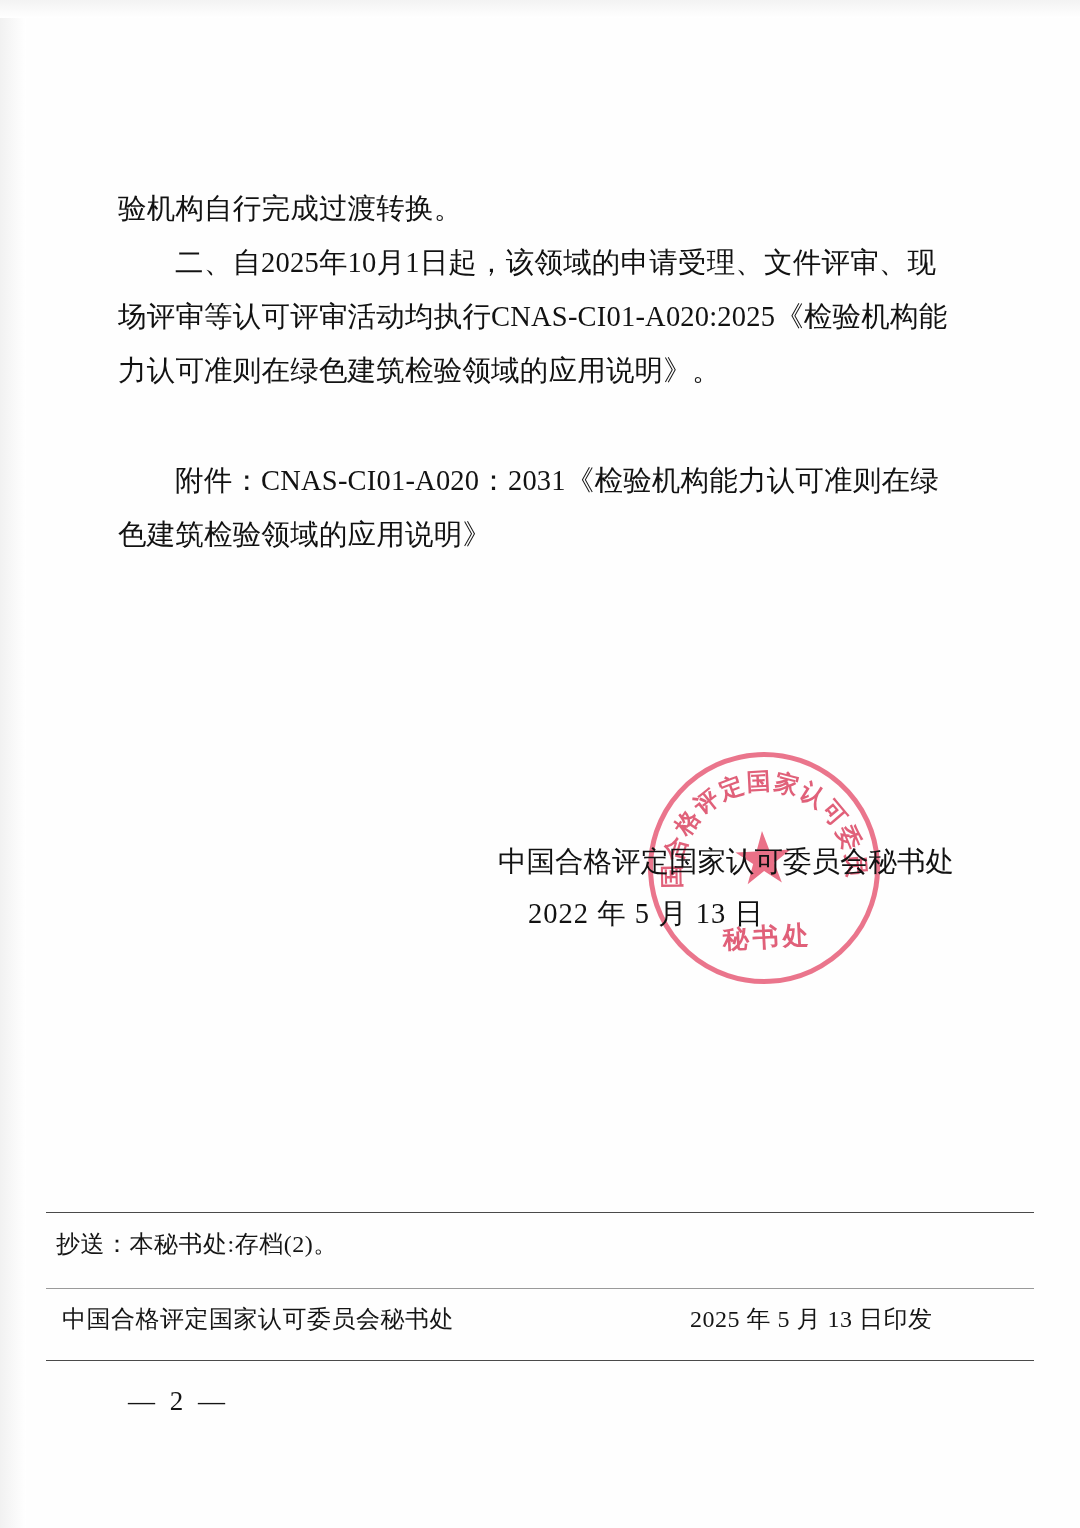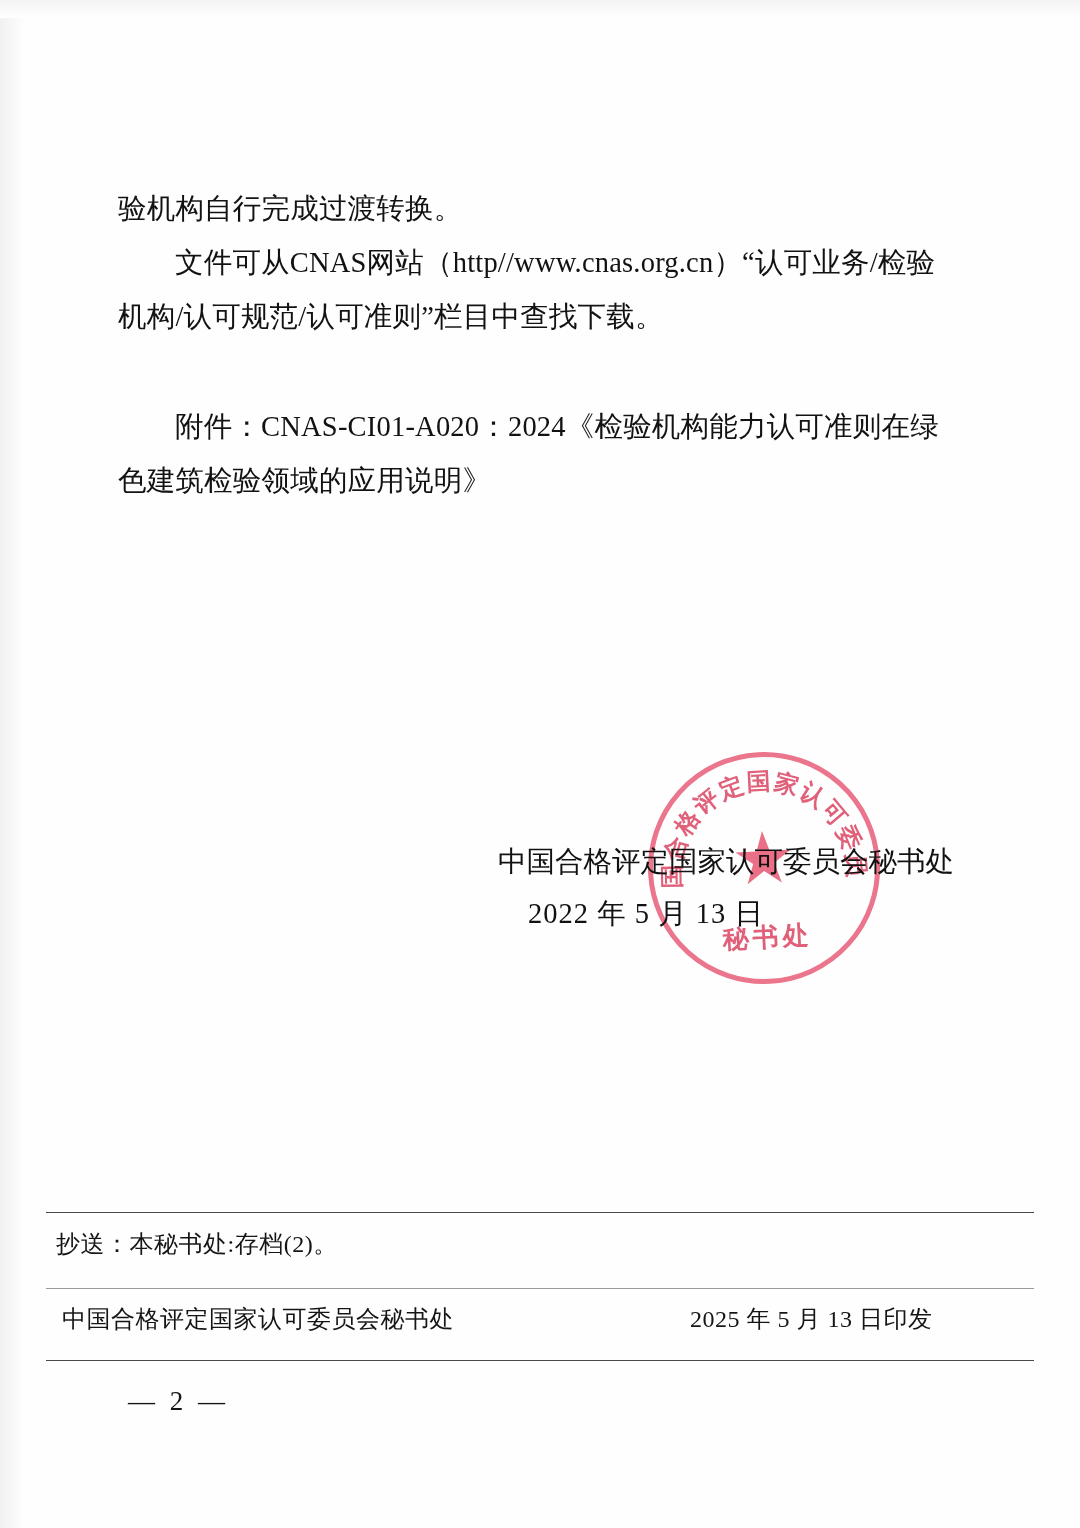--- a/index.html
+++ b/index.html
@@ -164,23 +164,23 @@
 </style>
 </head>
 <body>
 
 <div class="page">
   <div class="scan-edge-left"></div>
   <div class="scan-edge-top"></div>
 
   <div class="body-text">
     <p class="para">验机构自行完成过渡转换。</p>
-    <p class="para indent">文件可从CNAS网站（http//www.cnas.org.cn）“认可业务/检验机构/认可规范/认可准则”栏目中查找下载。</p>
+    <p class="para indent">二、自2025年10月1日起，该领域的申请受理、文件评审、现场评审等认可评审活动均执行CNAS-CI01-A020:2025《检验机构能力认可准则在绿色建筑检验领域的应用说明》。</p>
     <div class="gap-big"></div>
-    <p class="para indent">附件：CNAS-CI01-A020：2024《检验机构能力认可准则在绿色建筑检验领域的应用说明》</p>
+    <p class="para indent">附件：CNAS-CI01-A020：2031《检验机构能力认可准则在绿色建筑检验领域的应用说明》</p>
   </div>
 
   <div class="seal">
     <svg class="seal-arc" viewBox="0 0 232 232">
       <defs>
         <path id="arcpath" d="M 28,122 A 88,88 0 0 1 204,122"></path>
       </defs>
       <text>
         <textPath href="#arcpath" startOffset="50%" text-anchor="middle">中国合格评定国家认可委员会</textPath>
       </text>

